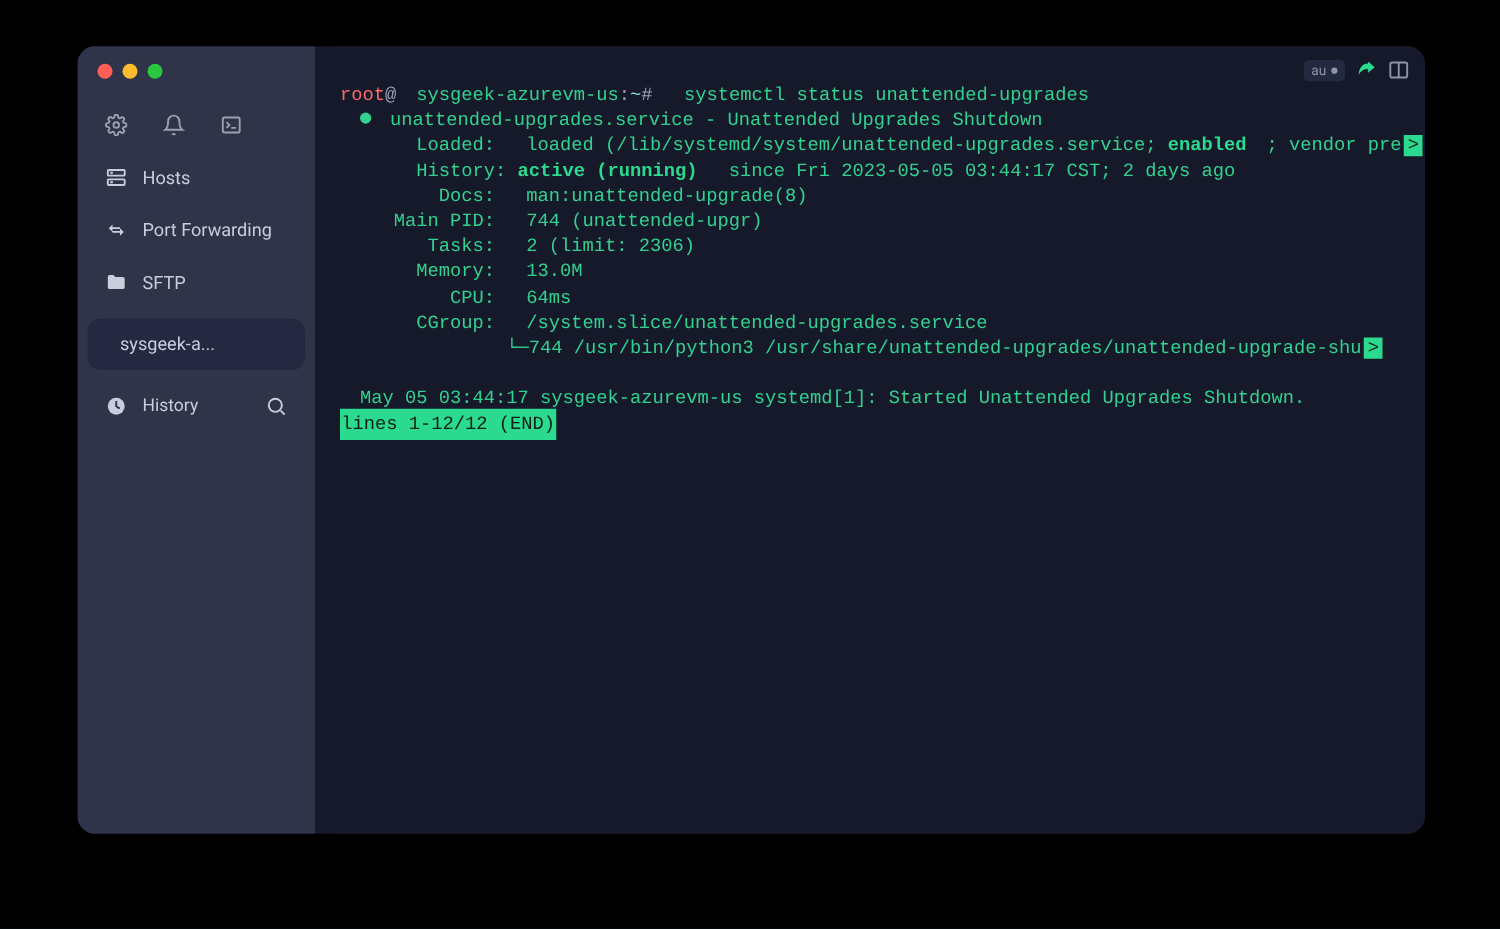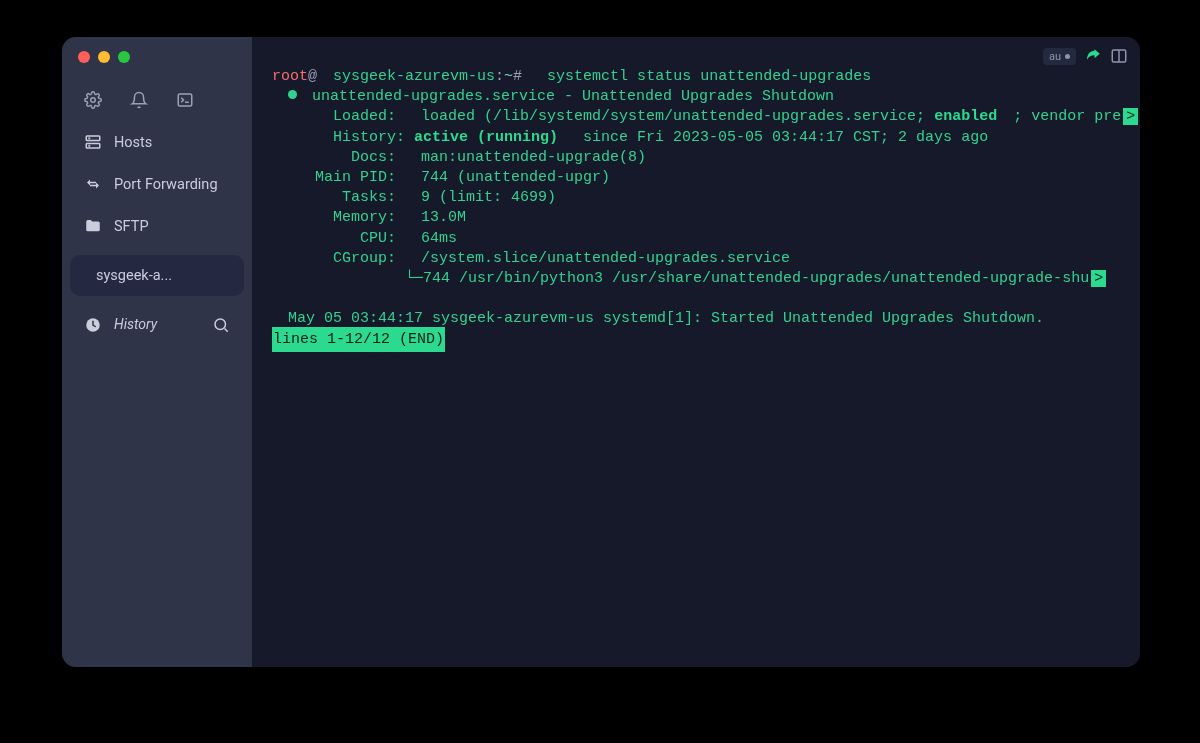--- a/index.html
+++ b/index.html
@@ -204,23 +204,22 @@
     padding: 0 3px;
     margin-left: 2px;
   }
 
   .hist-sec {
     background: var(--bg-sidebar);
     border-radius: 10px;
     margin: 4px 8px;
     padding: 12px 14px;
     display: flex;
-    align-items: flex-start;
+    align-items: center;
     cursor: pointer;
-    font-style: italic;
   }
 </style>
 </head>
 <body>
 
 <div class="window">
 
   <div class="sidebar">
     <div class="traffic-lights">
       <div class="tl-dot tl-close"></div>
@@ -335,21 +334,21 @@
         </svg>
       </span>
     </div>
 
     <div class="terminal"><span class="c-red">root</span><span class="c-gray">@</span><span class="c-green">sysgeek-azurevm-us</span><span class="c-gray">:</span><span class="c-teal">~</span><span class="c-gray"># </span><span class="c-green">systemctl status unattended-upgrades</span>
 <span class="c-green"><span class="bullet"></span><span> unattended-upgrades.service - Unattended Upgrades Shutdown</span></span>
 <span class="c-green">     Loaded: </span><span class="c-green">loaded (/lib/systemd/system/unattended-upgrades.service; </span><span class="c-greenb">enabled</span><span class="c-green">; vendor pre</span><span class="rev-cursor">&gt;</span>
 <span class="c-green">     History: </span><span class="c-greenb">active (running)</span><span class="c-green"> since Fri 2023-05-05 03:44:17 CST; 2 days ago</span>
 <span class="c-green">       Docs: </span><span class="c-green">man:unattended-upgrade(8)</span>
 <span class="c-green">   Main PID: </span><span class="c-green">744 (unattended-upgr)</span>
-<span class="c-green">      Tasks: </span><span class="c-green">9 (limit: 4699)</span>
+<span class="c-green">      Tasks: </span><span class="c-green">2 (limit: 2306)</span>
 <span class="c-green">     Memory: </span><span class="c-green">13.0M</span>
 <span class="c-green">        CPU: </span><span class="c-green">64ms</span>
 <span class="c-green">     CGroup: </span><span class="c-green">/system.slice/unattended-upgrades.service</span>
 <span class="c-green">             └─744 /usr/bin/python3 /usr/share/unattended-upgrades/unattended-upgrade-shu</span><span class="rev-cursor">&gt;</span>
 <span></span>
 <span class="c-green">May 05 03:44:17 sysgeek-azurevm-us systemd[1]: Started Unattended Upgrades Shutdown.</span>
 <span class="rev">lines 1-12/12 (END)</span></div>
 
   </div>
 </div>

